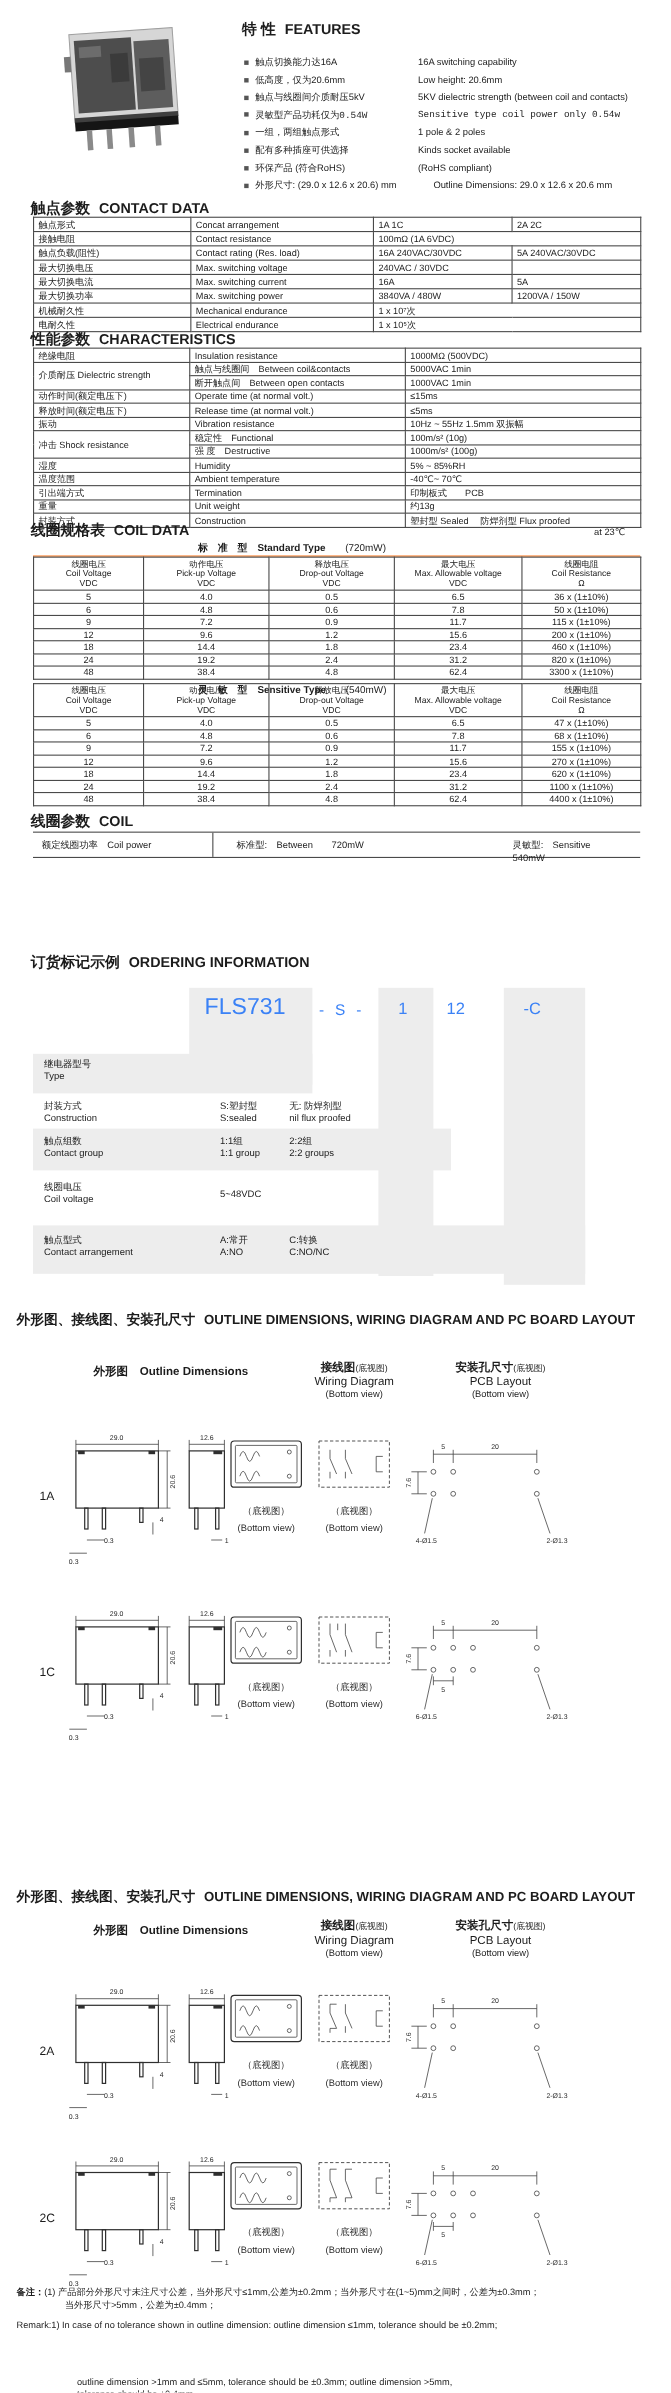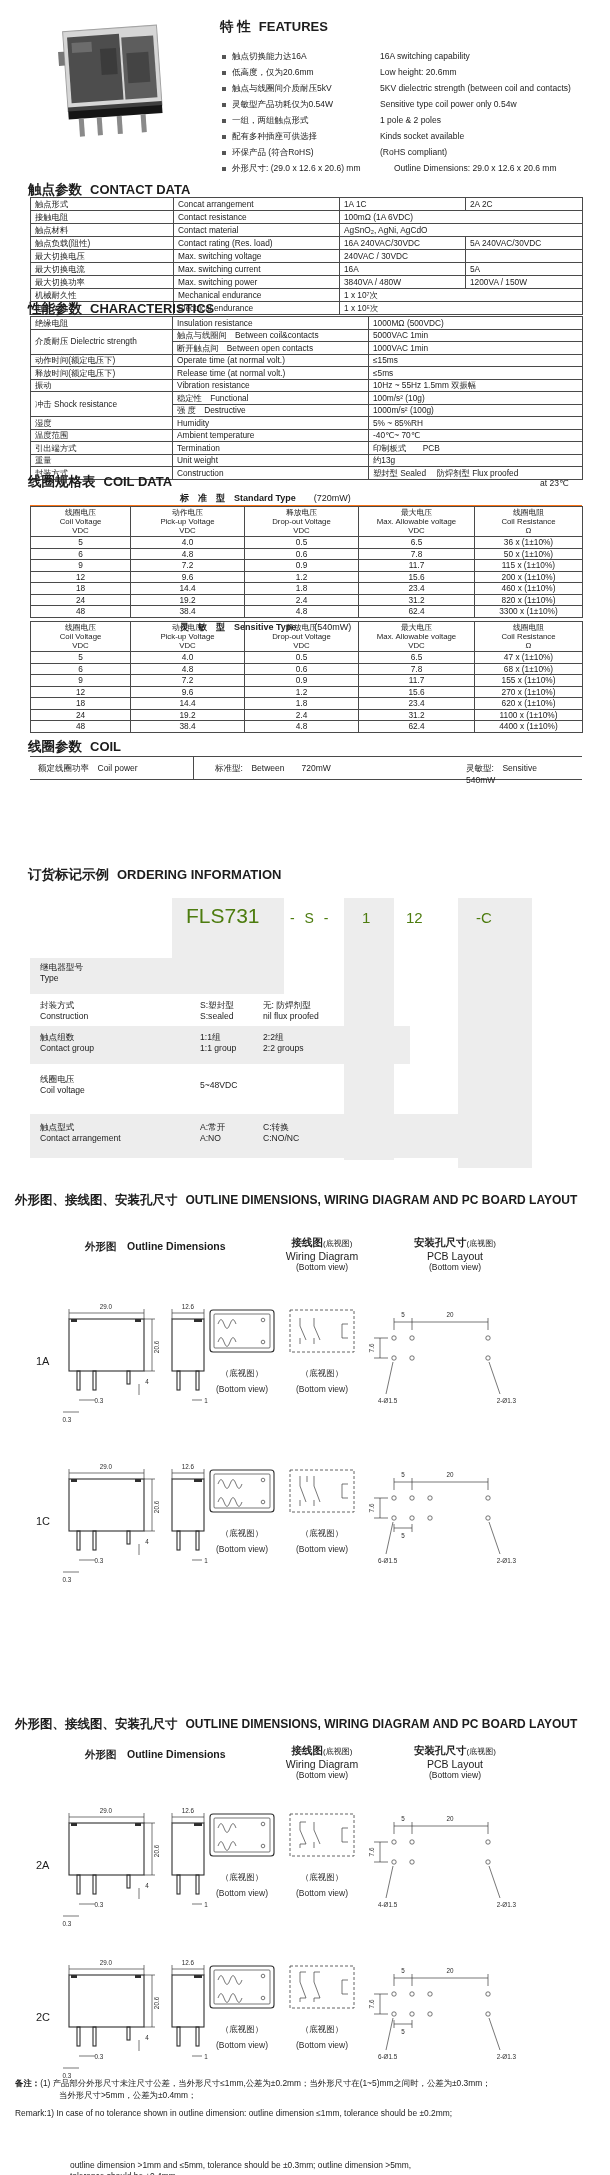--- a/index.html
+++ b/index.html
@@ -17,21 +17,21 @@
   table.t td,table.t th{border:1px solid #4a4a4a;padding:0 4px;overflow:hidden;white-space:nowrap;font-weight:normal;text-align:left;}
   table.ct td{height:12px;line-height:11px;}
   table.ch td{height:11.5px;line-height:10.5px;margin-left:32px;}
   table.coil td,table.coil th{text-align:center;height:10.5px;line-height:10px;}
   table.coil th{line-height:9px;padding:1px 2px;}
   table.coil th .l{display:block;font-size:7.8px;}
   .coil-title{position:relative;width:552px;border-bottom:1px solid #f97316;font-size:9px;height:13px;white-space:nowrap;}
   .coil-title b{font-weight:bold;}
   
   .gray{position:absolute;background:#ededed;}
-  .ord-code{position:absolute;white-space:nowrap;color:#4d7c0f;}
+  .ord-code{position:absolute;white-space:nowrap;color:#3b82f6;}
   .ord-lab{position:absolute;font-size:8.6px;line-height:11px;white-space:nowrap;}
   
   svg text{font-family:"Liberation Sans","DejaVu Sans",sans-serif;fill:#2b2b2b;}
   .cap{font-size:8.5px;text-anchor:middle;}
   .dimtxt{font-size:6.3px;text-anchor:middle;}
   .ln{stroke:#3c3c3c;stroke-width:0.7;fill:none;}
   .bd{stroke:#2f2f2f;stroke-width:1.1;fill:none;}
   .fl{fill:#2f2f2f;}
   .dash{stroke:#3c3c3c;stroke-width:0.8;fill:none;stroke-dasharray:3,2;}
   .row-label{position:absolute;font-size:11px;}
@@ -60,21 +60,21 @@
   </svg>
 </div>
 
 <div class="abs hd" style="left:220px;top:18px;">
   <span class="cn">特  性</span><span>FEATURES</span>
 </div>
 
 <div class="feat-row" style="left:222px;top:51px;"><span class="bullet"></span><span class="feat-cn">触点切换能力达16A</span><span>16A switching capability</span></div>
 <div class="feat-row" style="left:222px;top:67px;"><span class="bullet"></span><span class="feat-cn">低高度，仅为20.6mm</span><span>Low height: 20.6mm</span></div>
 <div class="feat-row" style="left:222px;top:83px;"><span class="bullet"></span><span class="feat-cn">触点与线圈间介质耐压5kV</span><span>5KV dielectric strength (between coil and contacts)</span></div>
-<div class="feat-row" style="left:222px;top:99px;"><span class="bullet"></span><span class="feat-cn">灵敏型产品功耗仅为0.54W</span><span>Sensitive type coil power only 0.54w</span></div>
+<div class="feat-row" style="left:222px;top:99px;font-family:Liberation Mono, monospace;"><span class="bullet"></span><span class="feat-cn">灵敏型产品功耗仅为0.54W</span><span>Sensitive type coil power only 0.54w</span></div>
 <div class="feat-row" style="left:222px;top:115px;"><span class="bullet"></span><span class="feat-cn">一组，两组触点形式</span><span>1 pole &amp; 2 poles</span></div>
 <div class="feat-row" style="left:222px;top:131px;"><span class="bullet"></span><span class="feat-cn">配有多种插座可供选择</span><span>Kinds socket available</span></div>
 <div class="feat-row" style="left:222px;top:147px;"><span class="bullet"></span><span class="feat-cn">环保产品 (符合RoHS)</span><span>(RoHS compliant)</span></div>
 <div class="feat-row" style="left:222px;top:163px;"><span class="bullet"></span><span class="feat-cn" style="width:162px">外形尺寸: (29.0 x 12.6 x 20.6) mm</span><span>Outline Dimensions: 29.0 x 12.6 x 20.6 mm</span></div>
 
 <div class="abs hd" style="left:28px;top:181px;">
   <span class="cn">触点参数</span><span>CONTACT DATA</span>
 </div>
 <table class="t ct abs" style="left:30px;top:197px;">
   <colgroup>
@@ -87,25 +87,20 @@
       <tr>
         <td>触点形式</td>
         <td>Concat arrangement</td>
         <td>1A  1C</td>
         <td>2A  2C</td>
       </tr>
   <tr>
         <td>接触电阻</td>
         <td>Contact resistance</td>
         <td colspan="2">100mΩ  (1A  6VDC)</td>
-      </tr>
-  <tr>
-        <td>触点材料</td>
-        <td>Contact material</td>
-        <td colspan="2">AgSnO₂, AgNi, AgCdO</td>
       </tr>
   <tr>
         <td>触点负载(阻性)</td>
         <td>Contact rating (Res. load)</td>
         <td>16A  240VAC/30VDC</td>
         <td>5A  240VAC/30VDC</td>
       </tr>
   <tr>
         <td>最大切换电压</td>
         <td>Max. switching voltage</td>

